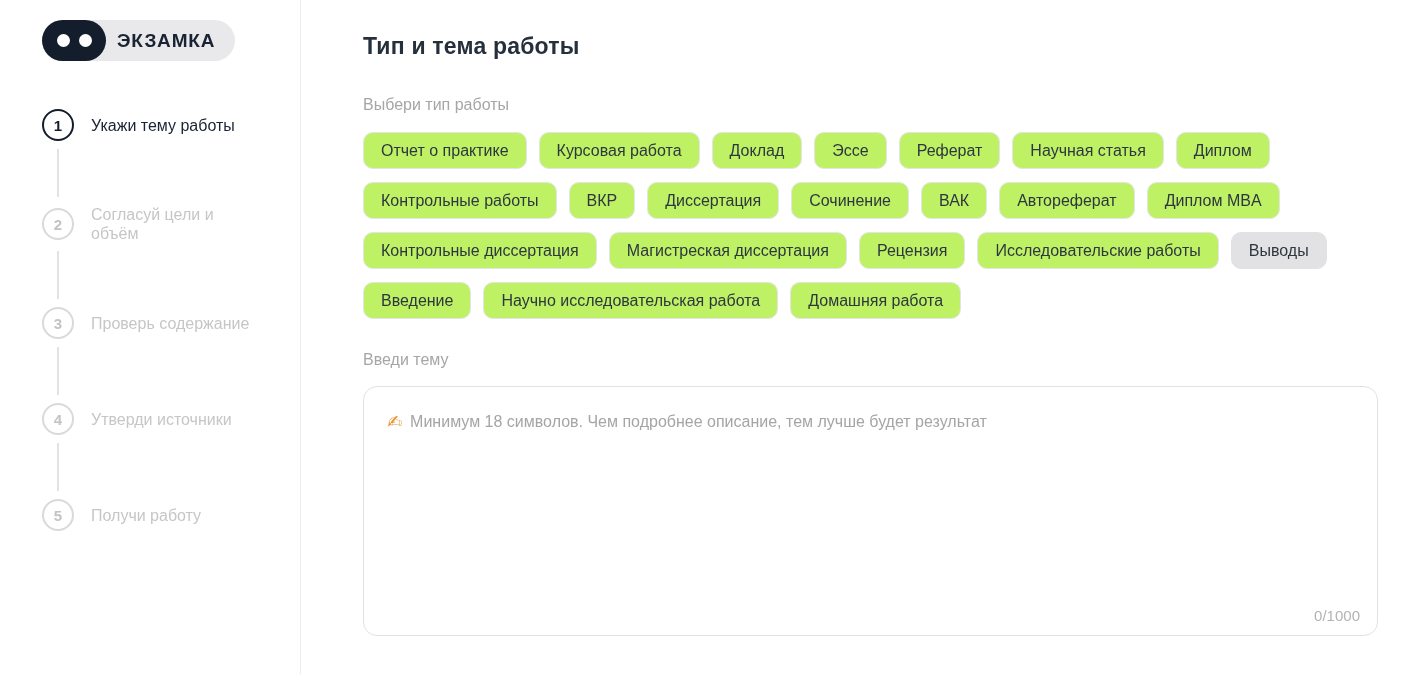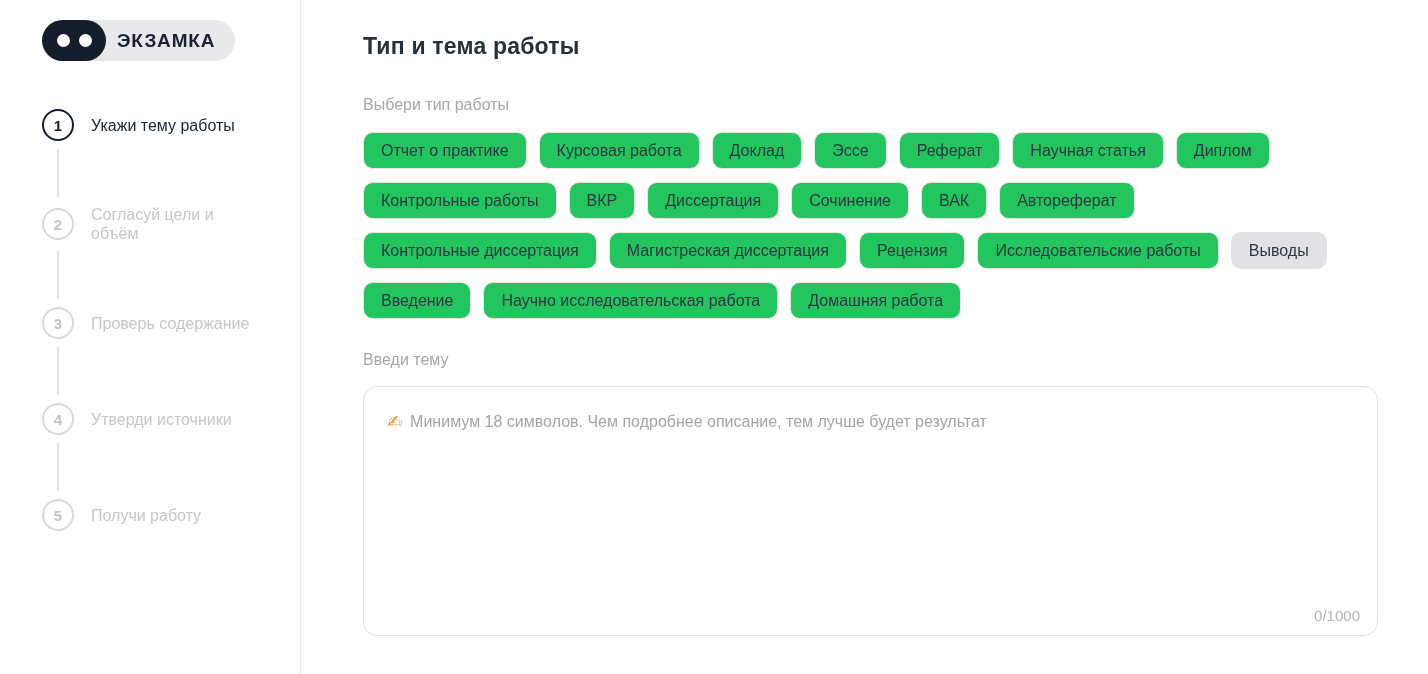--- a/index.html
+++ b/index.html
@@ -61,21 +61,21 @@
   .page-title {
     font-size: 23px; font-weight: 700; color: #26303c;
     letter-spacing: 0.2px;
   }
   .section-label { margin-top: 36px; font-size: 16px; color: #a6a6a6; }
 
   .chips { margin-top: 18px; }
   .chip-row { display: flex; gap: 12px; margin-bottom: 13px; }
   .chip {
     font-family: "Liberation Sans", sans-serif;
-    font-size: 16px; color: #2e3640; background: #22c55e;
+    font-size: 16px; color: #2e3640; background: #bef264;
     border: 1px solid #e4e4e4; border-radius: 10px;
     padding: 8px 17px; height: 37px; white-space: nowrap;
     cursor: pointer; line-height: 19px;
   }
   .chip.selected { background: #e2e2e4; border-color: #e2e2e4; }
 
   .topic-label { margin-top: 32px; font-size: 16px; color: #a6a6a6; }
   .topic-box {
     position: relative; margin-top: 17px;
     width: 1015px; height: 250px;
@@ -165,20 +165,21 @@
           <button class="chip">Научная статья</button>
           <button class="chip">Диплом</button>
         </div>
         <div class="chip-row">
           <button class="chip">Контрольные работы</button>
           <button class="chip">ВКР</button>
           <button class="chip">Диссертация</button>
           <button class="chip">Сочинение</button>
           <button class="chip">ВАК</button>
           <button class="chip">Автореферат</button>
+          <button class="chip">Диплом MBA</button>
         </div>
         <div class="chip-row">
           <button class="chip">Контрольные диссертация</button>
           <button class="chip">Магистреская диссертация</button>
           <button class="chip">Рецензия</button>
           <button class="chip">Исследовательские работы</button>
           <button class="chip selected">Выводы</button>
         </div>
         <div class="chip-row">
           <button class="chip">Введение</button>

